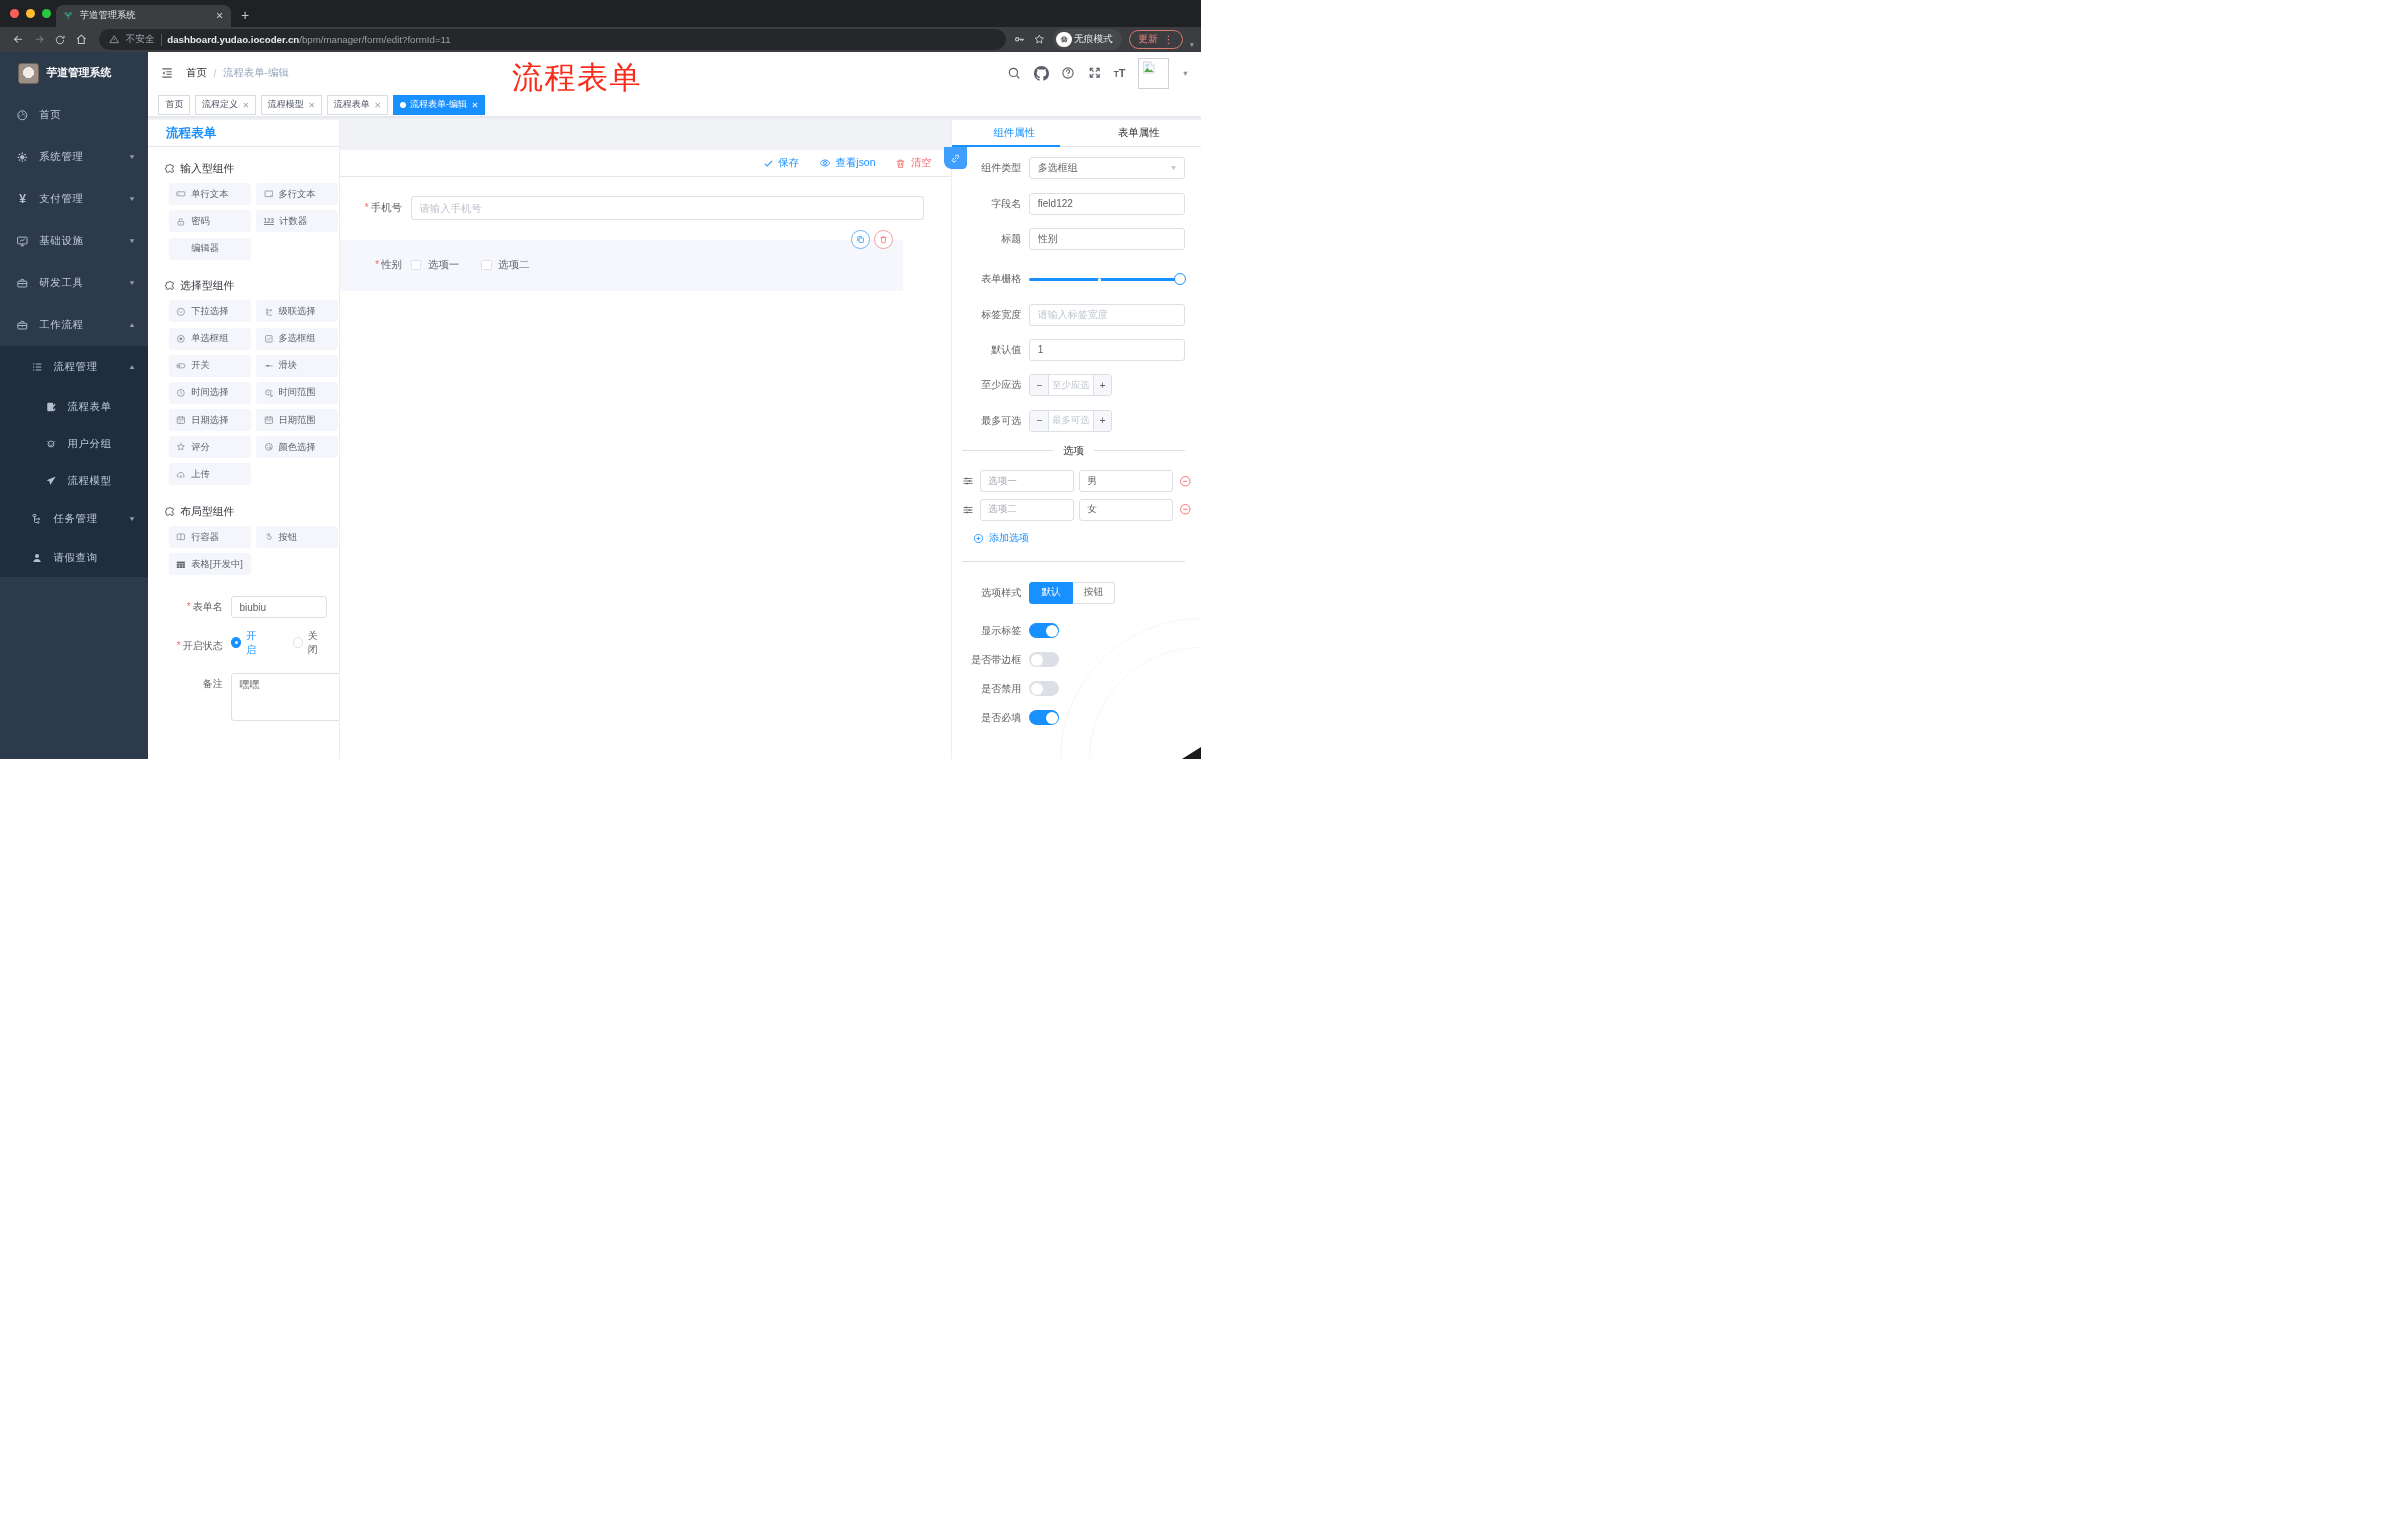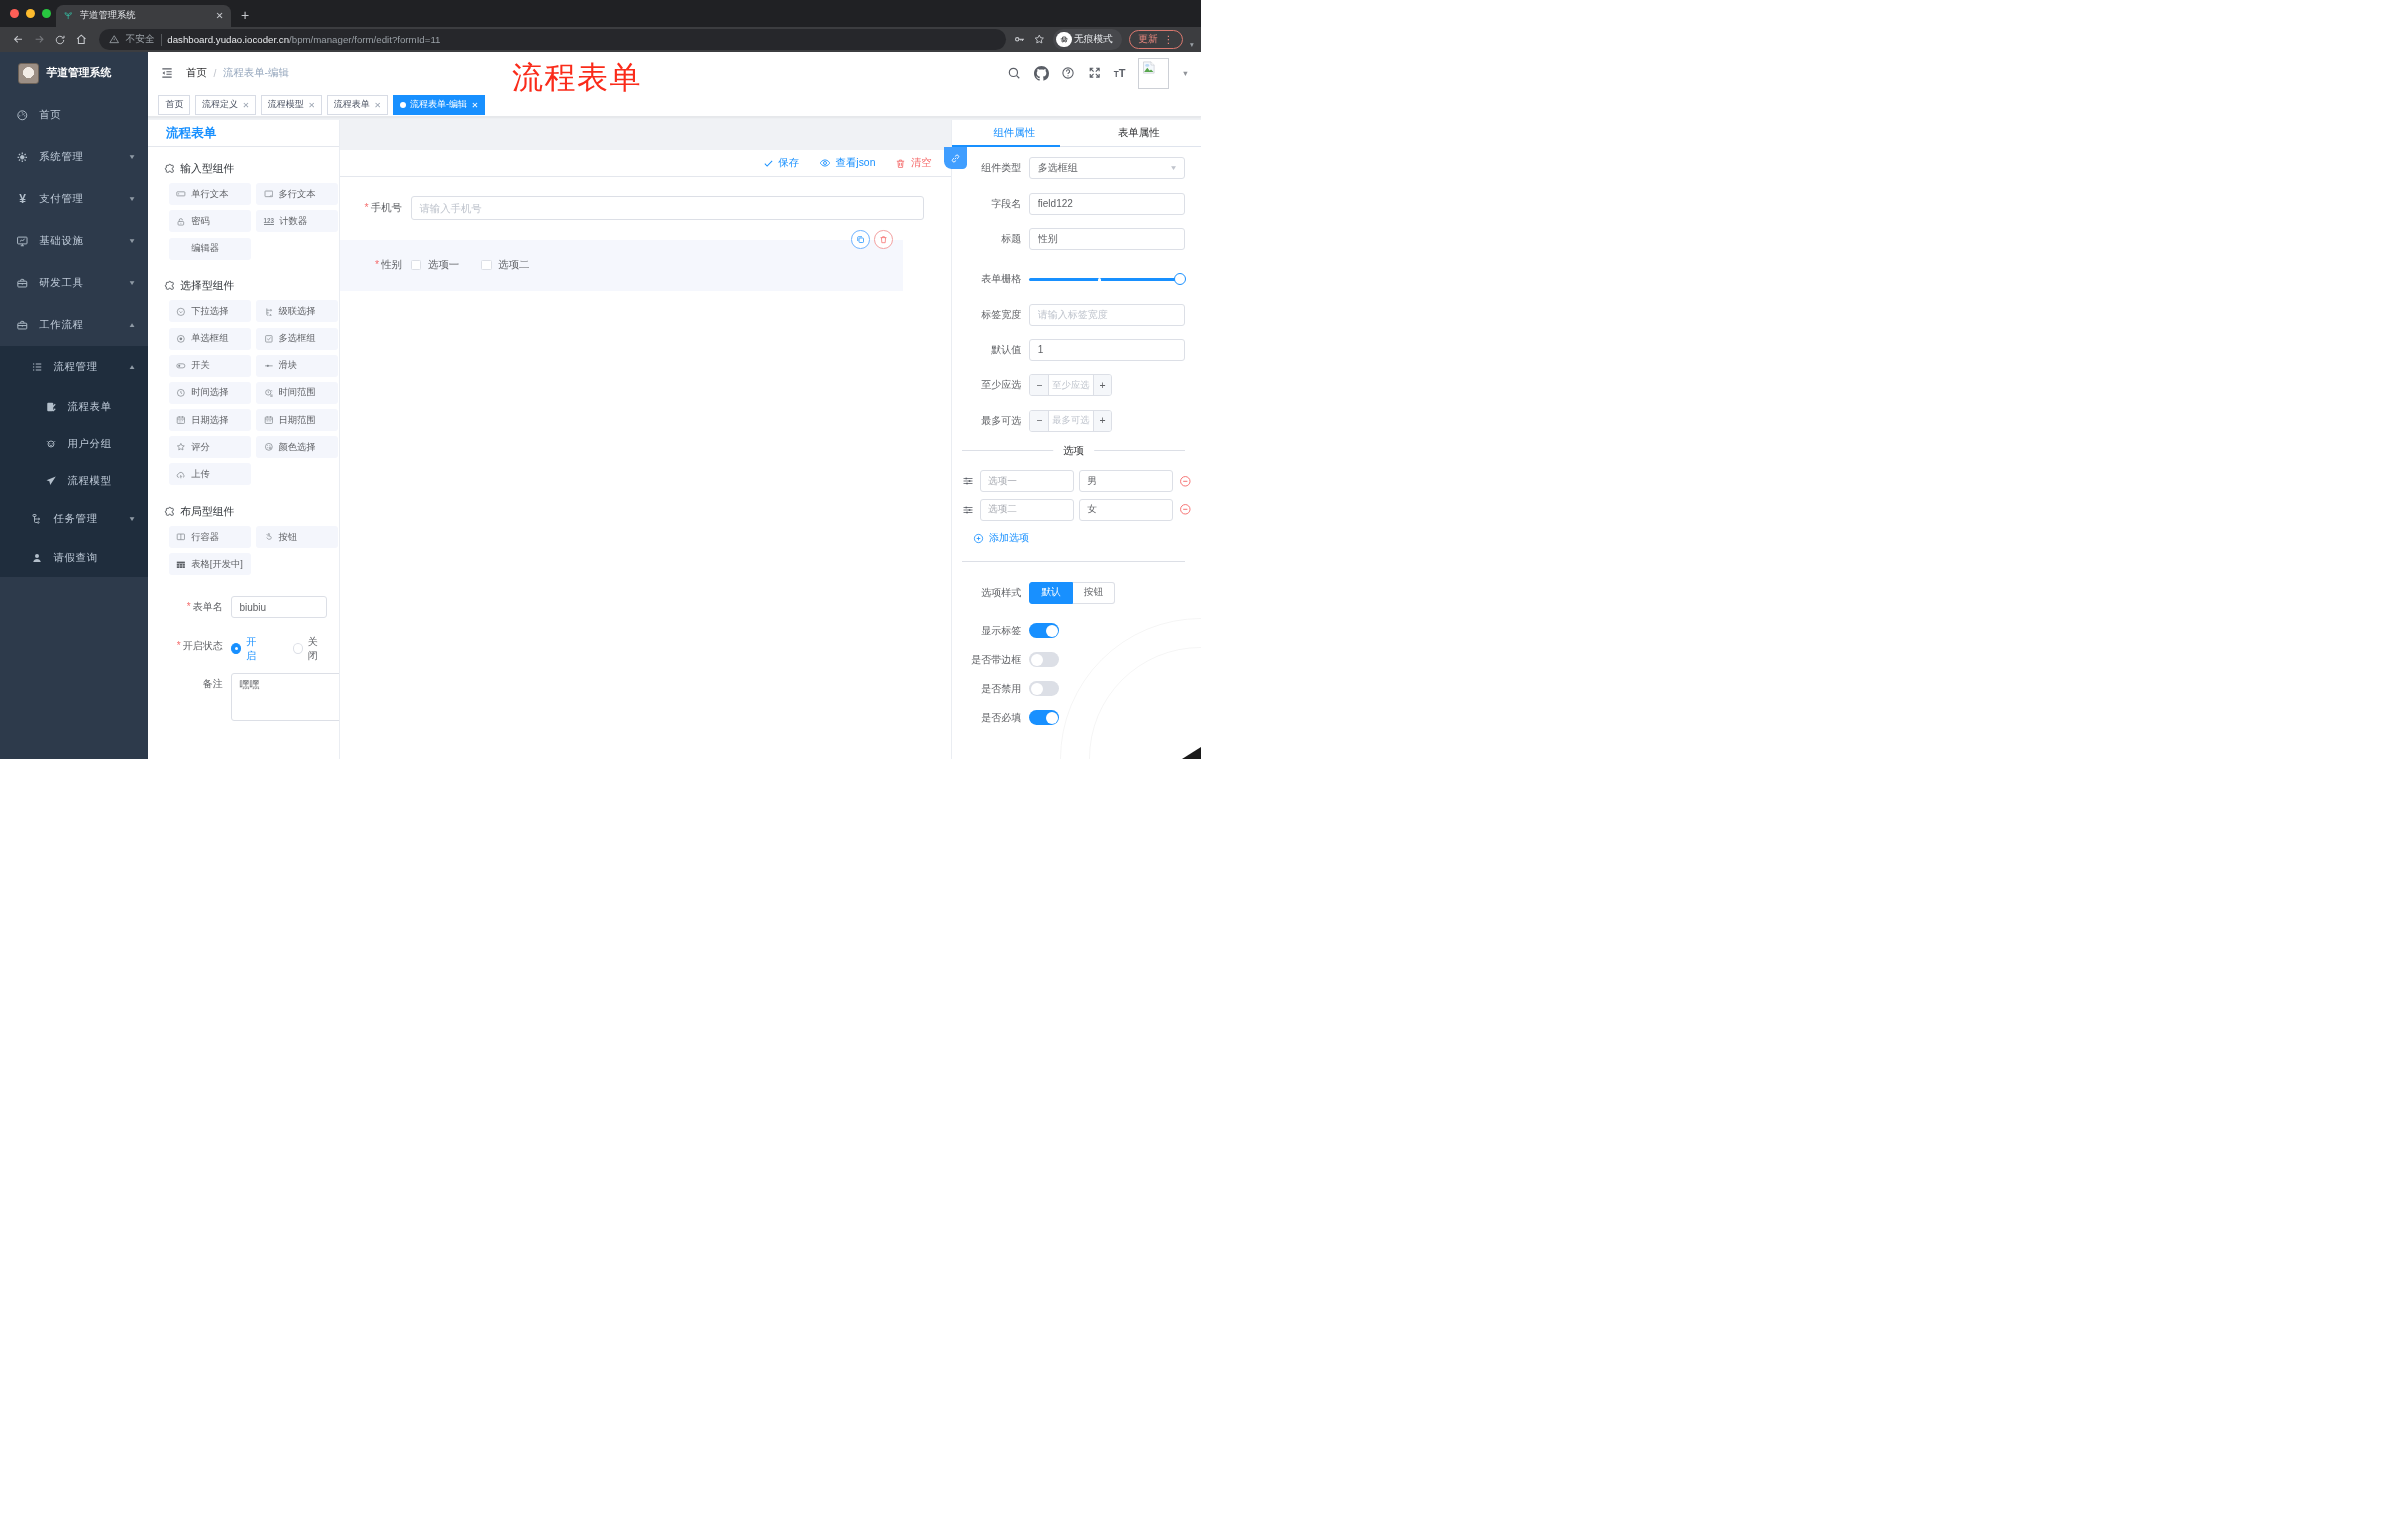--- a/index.html
+++ b/index.html
@@ -16,21 +16,21 @@
   .tab { position:absolute; left:56px; top:4.5px; width:175px; height:22px; background:#3c3d40; border-radius:7.4px 7.4px 0 0; display:flex; align-items:center; padding:0 7.4px; color:#e8eaed; font-size:9.3px; gap:6px; }
   .tab-title { flex:1; white-space:nowrap; overflow:hidden; }
   .tab-close { color:#c6c8cc; font-size:9.7px; cursor:pointer; }
   .newtab { position:absolute; left:241px; top:6px; color:#c6c8cc; font-size:14px; line-height:19.3px; }
   .toolbar { height:25px; background:#3c3d40; display:flex; align-items:center; padding:0 7.4px; }
   .navbtn { width:21px; height:21px; display:flex; align-items:center; justify-content:center; color:#c6c8cc; }
   .navbtn.dim { color:#77797d; }
   .address { flex:1; height:21px; background:#26272b; border-radius:10.4px; display:flex; align-items:center; padding:0 10.4px; margin:0 7.4px; font-size:9.7px; color:#9aa0a6; gap:6px; min-width:0; }
   .addr-sep { width:0.7px; height:12px; background:#55585c; }
   .url { white-space:nowrap; overflow:hidden; }
-  .url .domain { color:#e8eaed; }
+  .url .domain { color:#e8eaed;font-weight:bold; }
   .chrome-right { display:flex; align-items:center; gap:7.4px; }
   .incog { height:21px; border-radius:10.4px; background:#47484c; display:flex; align-items:center; gap:2px; padding:0 9px 0 3px; color:#e8eaed; font-size:9.7px; }
   .incog-circle { width:15.6px; height:15.6px; border-radius:50%; background:#fff; display:flex; align-items:center; justify-content:center; color:#202124; }
   .updatebtn { height:19.3px; border-radius:9.7px; border:0.7px solid #d9786e; color:#f08b80; display:flex; align-items:center; gap:5.2px; padding:0 8.2px; font-size:9.7px; }
   .tb-caret { color:#9aa0a6; font-size:7.4px; align-self:flex-end; margin-bottom:1.5px; }
 
   
   #app { position:absolute; top:52px; left:0; right:0; bottom:0; display:flex; }
   #sidebar { width:148px; background:#2d3a4b; color:#bfcbd9; flex-shrink:0; }
   .logo-row { height:42px; display:flex; align-items:center; padding-left:18px; gap:7.4px; }
@@ -86,21 +86,21 @@
   .icon-123 { font-size:6.3px; font-weight:700; border-bottom:1.1px solid currentColor; line-height:1.1; color:#82878d; }
   .lp-form { margin-top:21px; padding-right:9px; }
   .lp-row { display:flex; margin-bottom:16.3px; align-items:center; }
   .lp-row.top { align-items:flex-start; }
   .lp-label { width:62px; text-align:right; padding-right:8.2px; font-size:10px; color:#606266; flex-shrink:0; line-height:22px; }
   .req:before { content:"*"; color:#f56c6c; margin-right:2.2px; }
   .el-input { flex:1; height:22px; border:0.7px solid #dcdfe6; border-radius:3px; padding:0 7.4px; font-size:10px; color:#606266; font-family:inherit; outline:none; background:#fff; width:100%; }
   .el-input::placeholder { color:#bfc4cd; }
   .el-textarea { flex:1; height:48px; border:0.7px solid #dcdfe6; border-radius:3px; padding:4.5px 7.4px; font-size:10px; color:#606266; font-family:inherit; resize:none; outline:none; position:relative; }
   .ta-wrap { flex:1; position:relative; display:flex; }
-  .radio-group { display:flex; align-items:flex-start; gap:27px; height:22px; }
+  .radio-group { display:flex; align-items:flex-end; gap:27px; height:22px; }
   .radio { display:flex; align-items:center; gap:5.2px; font-size:10px; color:#606266; cursor:pointer; }
   .rdot { width:10.4px; height:10.4px; border-radius:50%; border:0.7px solid #dcdfe6; background:#fff; position:relative; }
   .radio.sel .rdot { background:#1890ff; border-color:#1890ff; }
   .radio.sel .rdot:after { content:""; position:absolute; left:3px; top:3px; width:3px; height:3px; border-radius:50%; background:#fff; }
   .radio.sel span.rlbl { color:#1890ff; }
 
   
   #canvas { flex:1; background:#fff; display:flex; flex-direction:column; min-width:0;margin-top:30px; }
   #canvas .panel-header { justify-content:flex-end; gap:20px; padding-right:19.3px; }
   .act { display:flex; align-items:center; gap:4.5px; font-size:10.4px; color:#1890ff; cursor:pointer; }

